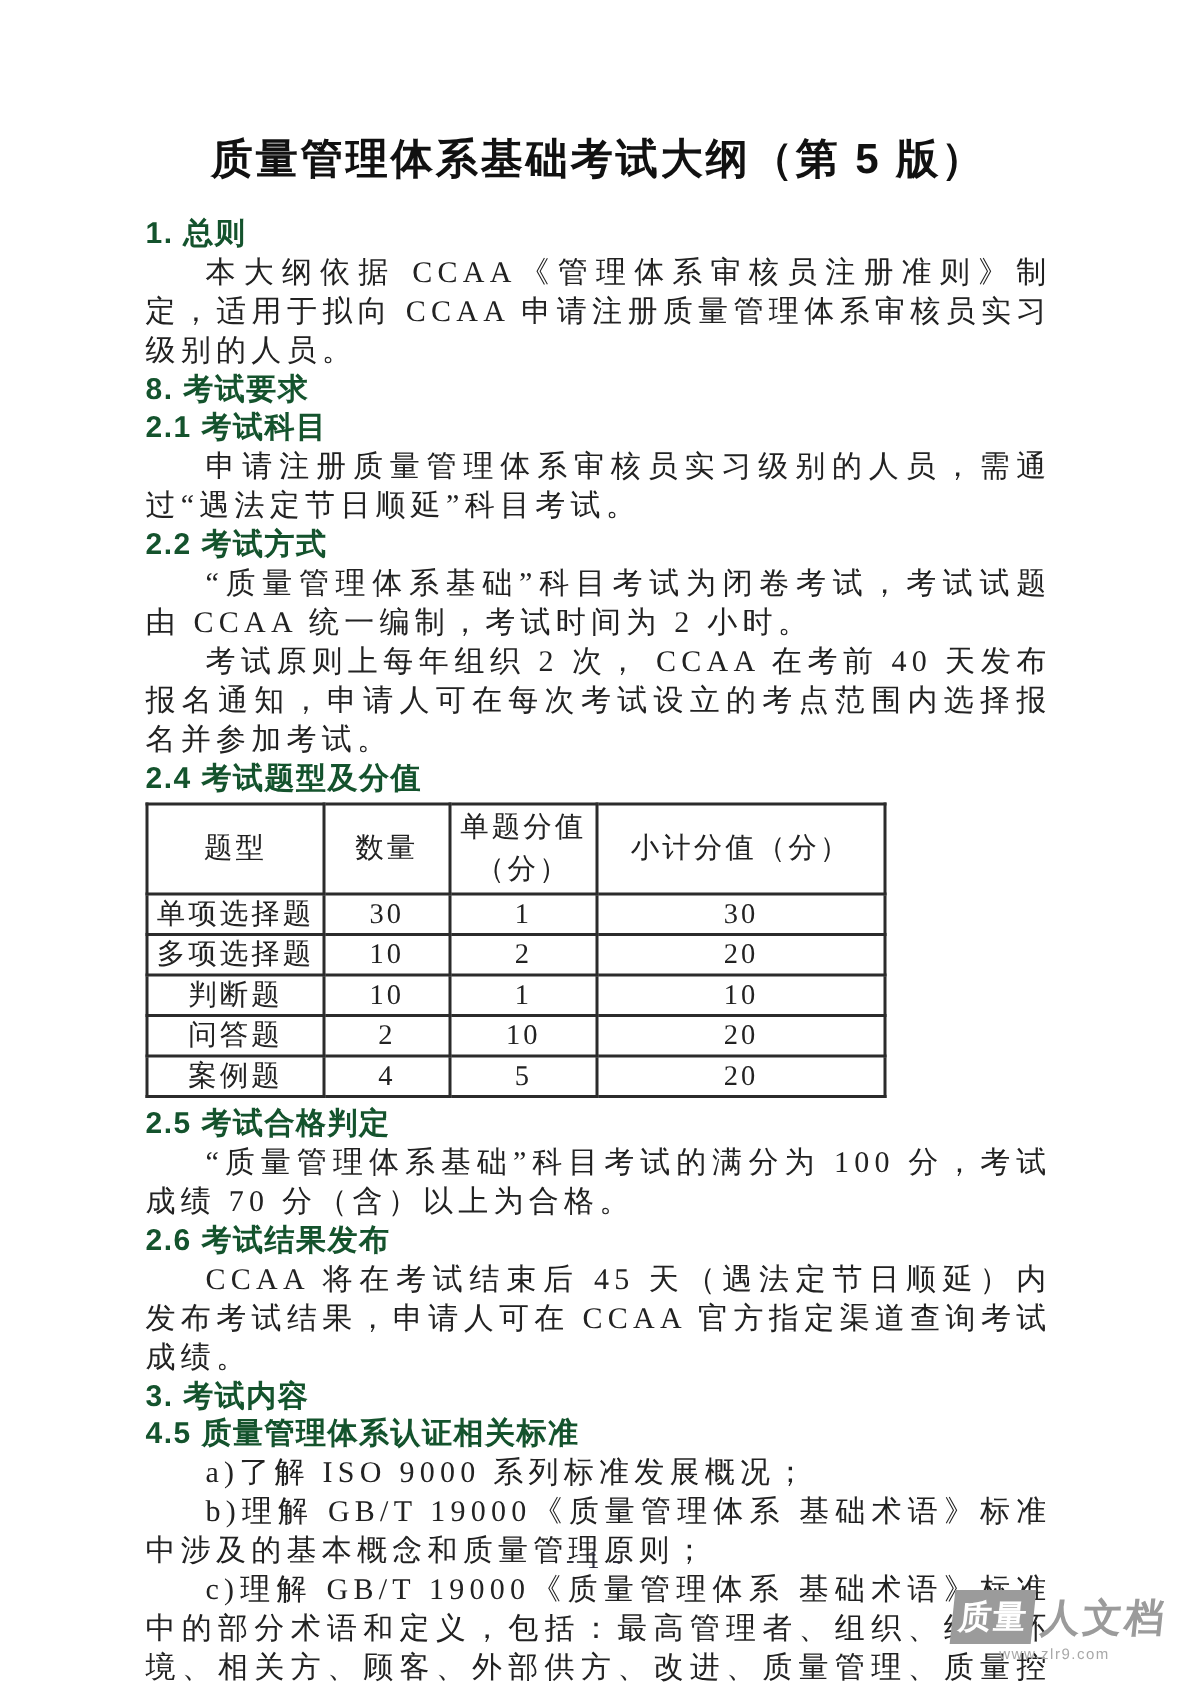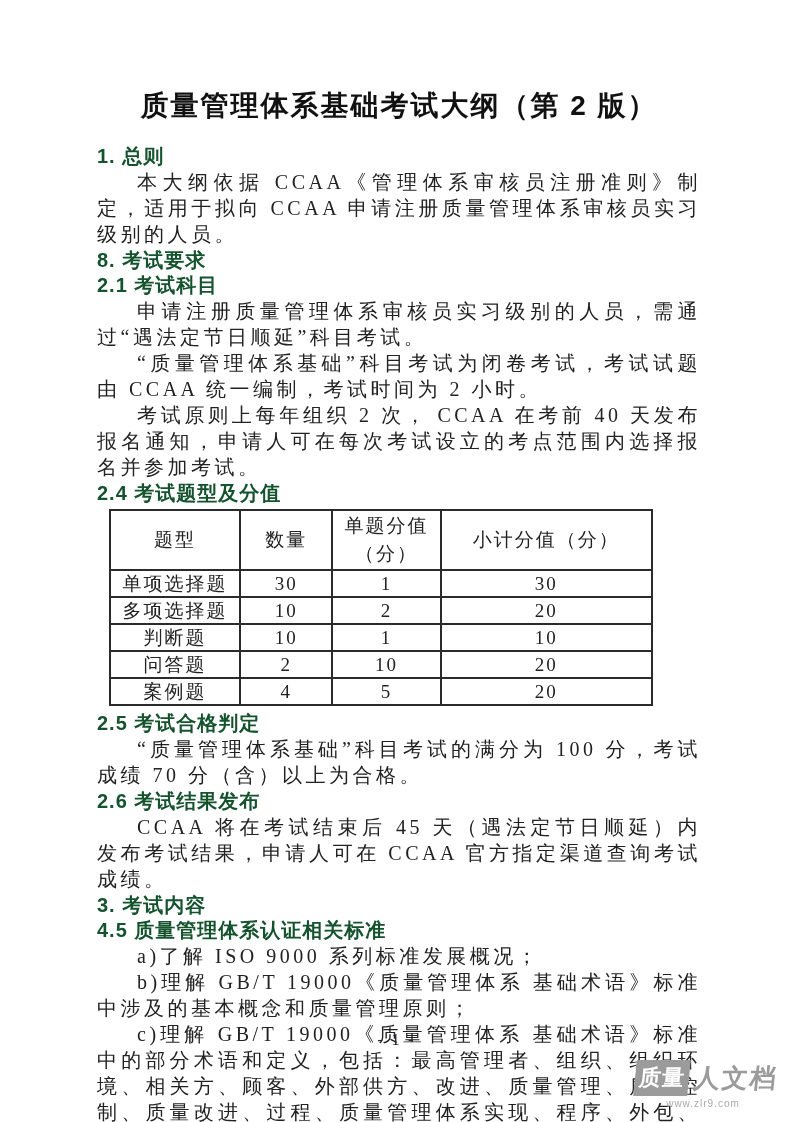--- a/index.html
+++ b/index.html
@@ -38,24 +38,24 @@
   .para{
     font-size:20px;
     line-height:26px;
     letter-spacing:3.5px;
     text-indent:2em;
     text-align:justify;
     margin:0;
     color:#222;
   }
   .score-table{
-    width:544px;
+    width:494px;
     border-collapse:collapse;
     table-layout:fixed;
-    margin:4px 0 5px 12px;
+    margin:4px 0 5px 0;
     font-size:19px;
     color:#222;
   }
   .score-table th,.score-table td{
     border:2px solid #2b2b2b;
     text-align:center;
     font-weight:normal;
     padding:1px 2px;
     line-height:23px;
     letter-spacing:2px;
@@ -103,30 +103,31 @@
     margin-top:2px;
     padding-right:14px;
   }
 </style>
 </head>
 <body>
 
 <div class="page">
   <div class="content">
 
-    <h1 class="doc-title">质量管理体系基础考试大纲（第 2 版）</h1>
+    <h1 class="doc-title">质量管理体系基础考试大纲（第 5 版）</h1>
 
     <div class="h">1. 总则</div>
     <p class="para">本大纲依据 CCAA《管理体系审核员注册准则》制定，适用于拟向 CCAA 申请注册质量管理体系审核员实习级别的人员。</p>
 
     <div class="h">8. 考试要求</div>
 
     <div class="h">2.1 考试科目</div>
     <p class="para">申请注册质量管理体系审核员实习级别的人员，需通过“遇法定节日顺延”科目考试。</p>
 
+    <div class="h">2.2 考试方式</div>
     <p class="para">“质量管理体系基础”科目考试为闭卷考试，考试试题由 CCAA 统一编制，考试时间为 2 小时。</p>
 
     <p class="para">考试原则上每年组织 2 次， CCAA 在考前 40 天发布报名通知，申请人可在每次考试设立的考点范围内选择报名并参加考试。</p>
 
     <div class="h">2.4 考试题型及分值</div>
 
     <table class="score-table">
       <colgroup>
         <col style="width:24%">
           <col style="width:17%">

